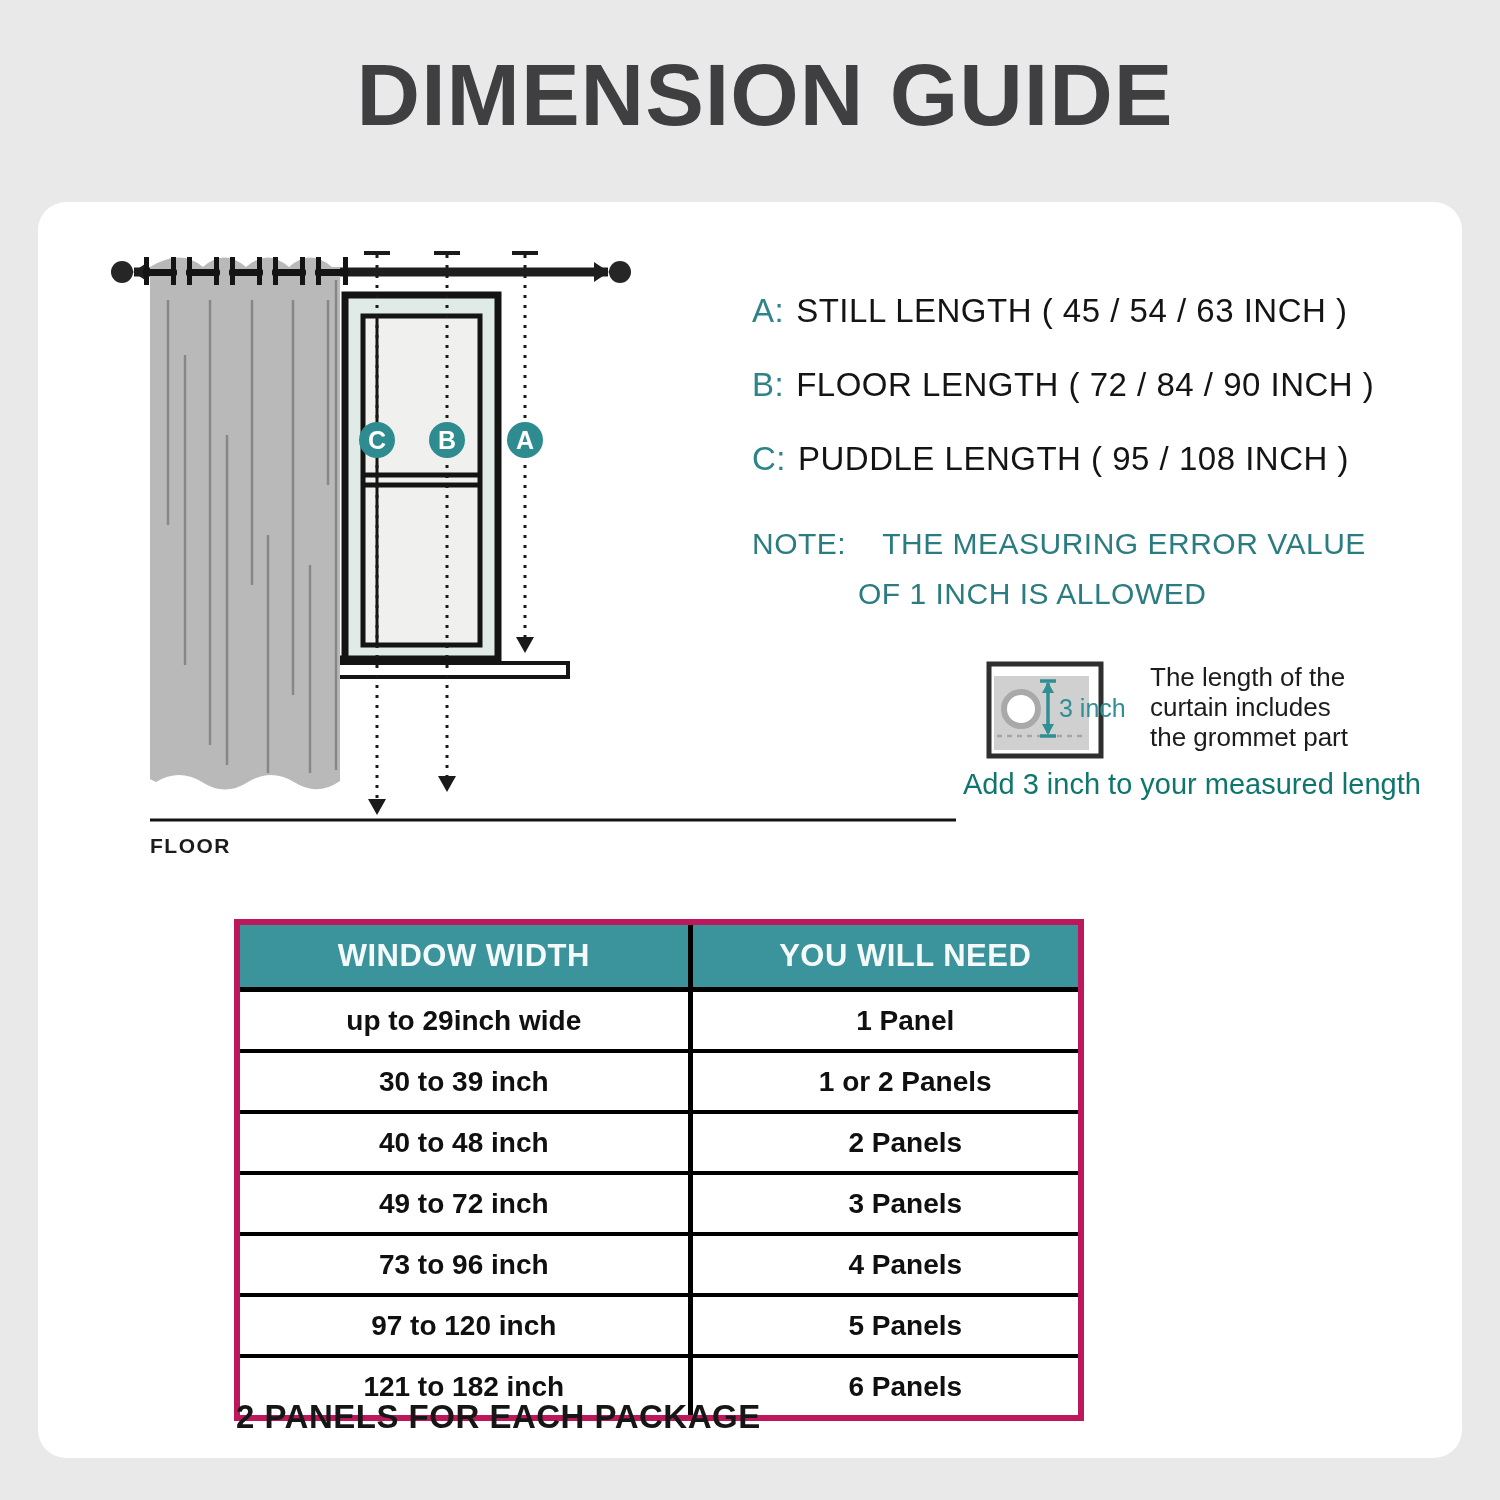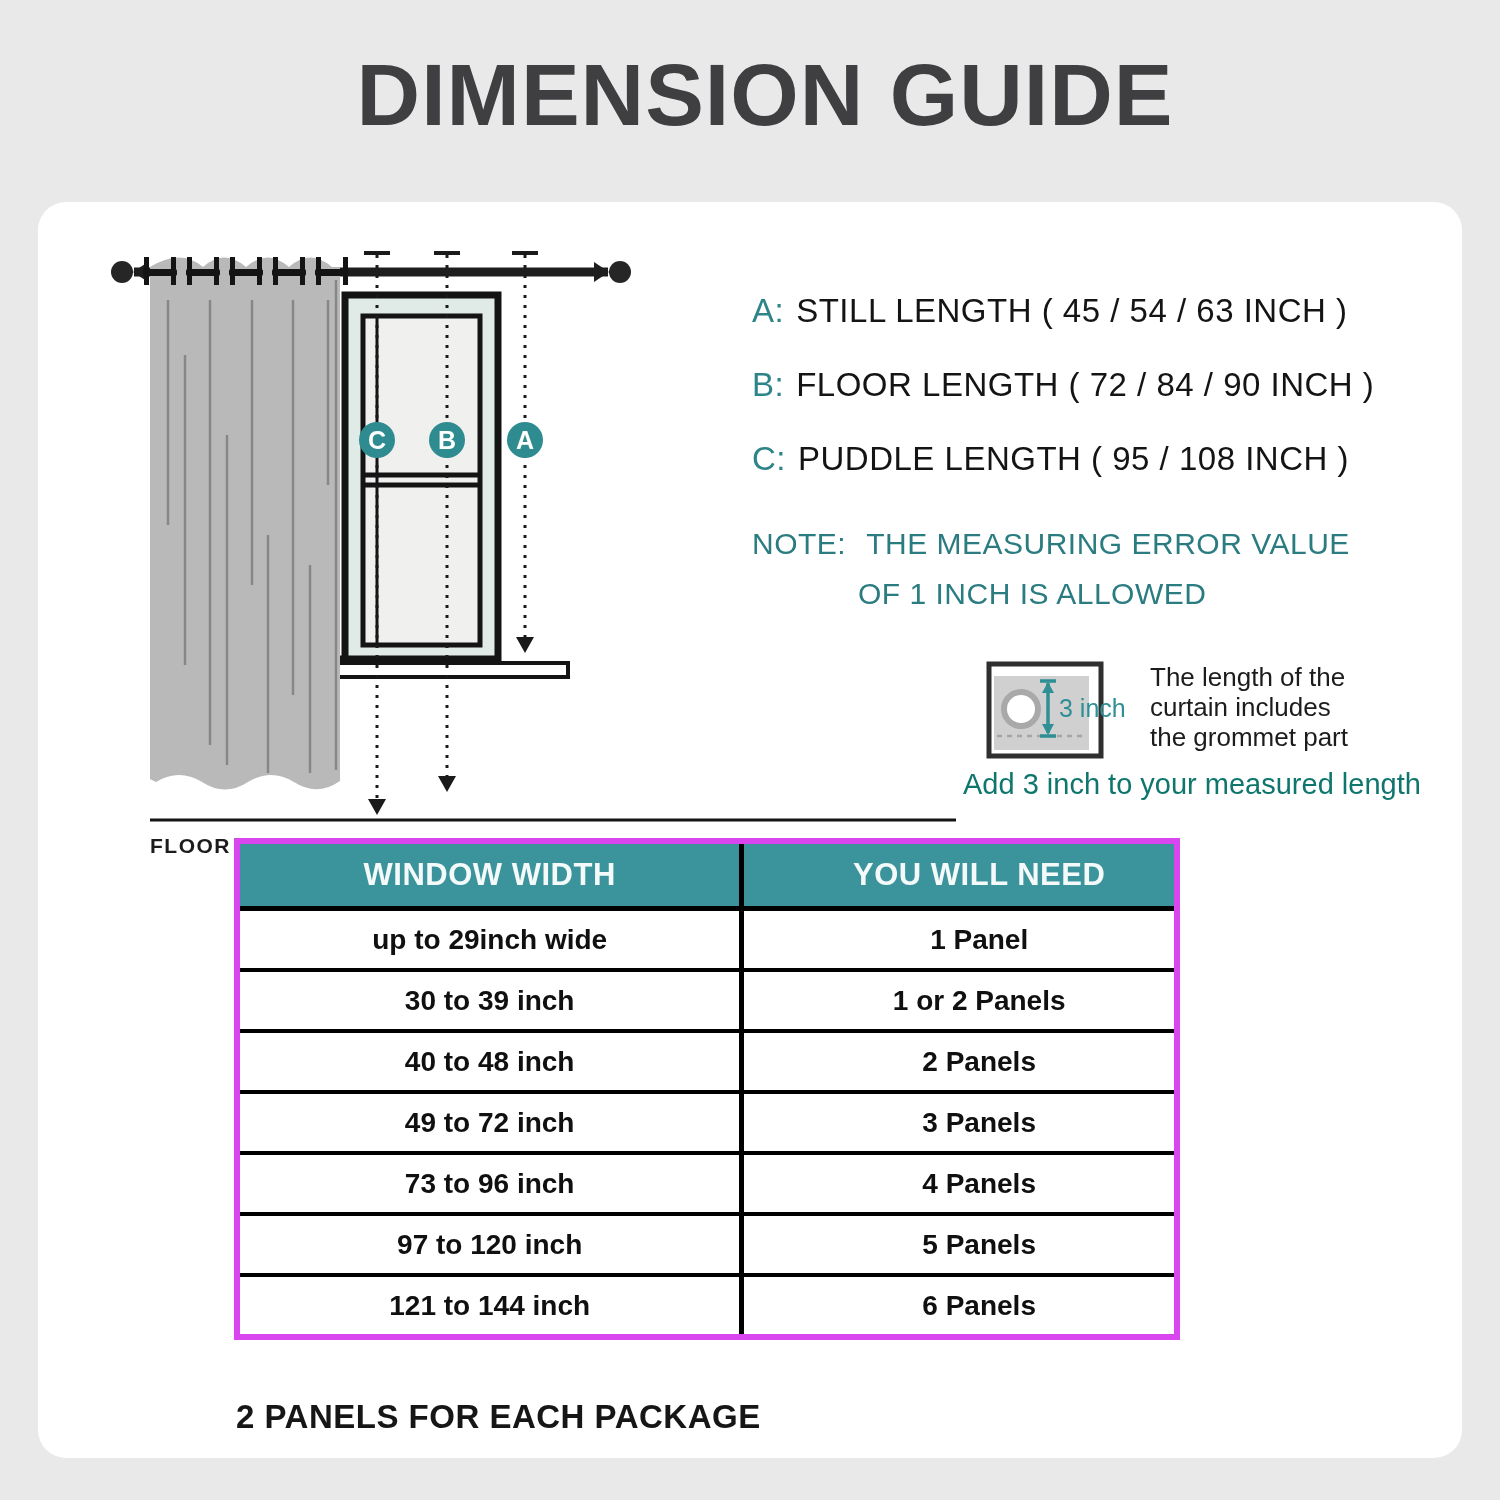--- a/index.html
+++ b/index.html
@@ -24,35 +24,35 @@
   svg { position:absolute; overflow:visible; }
   .illus { left:100px; top:225px; width:880px; height:640px; }
   .grommet-svg { left:985px; top:660px; width:180px; height:102px; }
 
   .legend { position:absolute; left:752px; top:292px; }
   .legend-row { height:36px; margin-bottom:38px; font-size:33px; letter-spacing:0.5px; color:#141414; white-space:nowrap; }
   .legend-prefix { color:#2d8489; margin-right:12px; }
 
   .note { position:absolute; left:752px; top:527px; color:#2a7c81; font-size:30px; letter-spacing:0.5px; }
   .note-line1 { white-space:nowrap; }
-  .note-label { margin-right:20px; }
+  .note-label { margin-right:36px; }
   .note-line2 { margin-top:16px; margin-left:106px; white-space:nowrap; }
 
   .desc {
     position:absolute; left:1150px; top:662px; width:260px;
     font-size:26px; line-height:30px; color:#1c1c1c; white-space:pre-line;
   }
   .tip {
     position:absolute; left:963px; top:768px;
     font-size:29px; color:#0f766e; white-space:nowrap;
   }
 
   .panel-table {
-    position:absolute; left:234px; top:838px; width:946px;
-    border:6px solid #d946ef; background:#fff;
+    position:absolute; left:234px; top:919px; width:850px;
+    border:6px solid #be185d; background:#fff;
   }
   .thead { display:flex; background:#3b939b; border-bottom:5px solid #000; }
   .th {
     color:#f4fafa; font-weight:700; font-size:31px; letter-spacing:0.5px;
     height:62px; display:flex; align-items:center; justify-content:center;
   }
   .trow { display:flex; border-bottom:4px solid #000;align-items:flex-end; }
   .trow:last-child { border-bottom:none; }
   .td {
     font-size:28px; font-weight:700; color:#101010;
@@ -219,18 +219,18 @@
   </div>
   <div class="trow">
     <div class="td c1">73 to 96 inch</div>
     <div class="td c2">4 Panels</div>
   </div>
   <div class="trow">
     <div class="td c1">97 to 120 inch</div>
     <div class="td c2">5 Panels</div>
   </div>
   <div class="trow">
-    <div class="td c1">121 to 144 inch</div>
+    <div class="td c1">121 to 182 inch</div>
     <div class="td c2">6 Panels</div>
   </div>
 </div>
 
 <div class="pkg-note">2 PANELS FOR EACH PACKAGE</div>
 
 </body></html>

